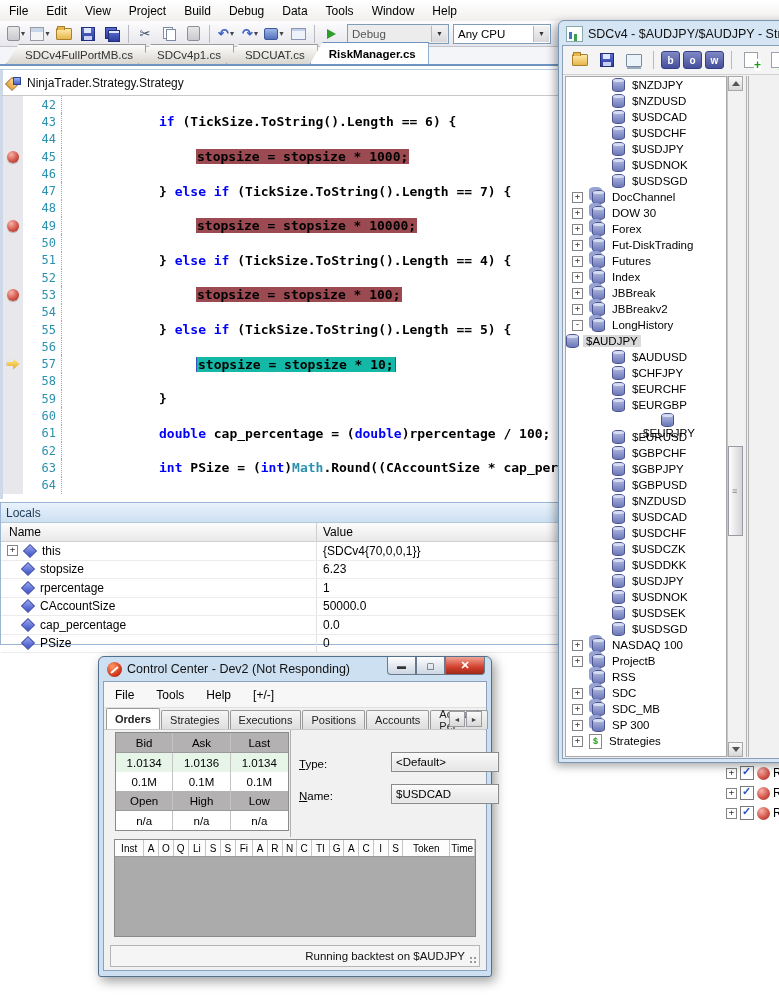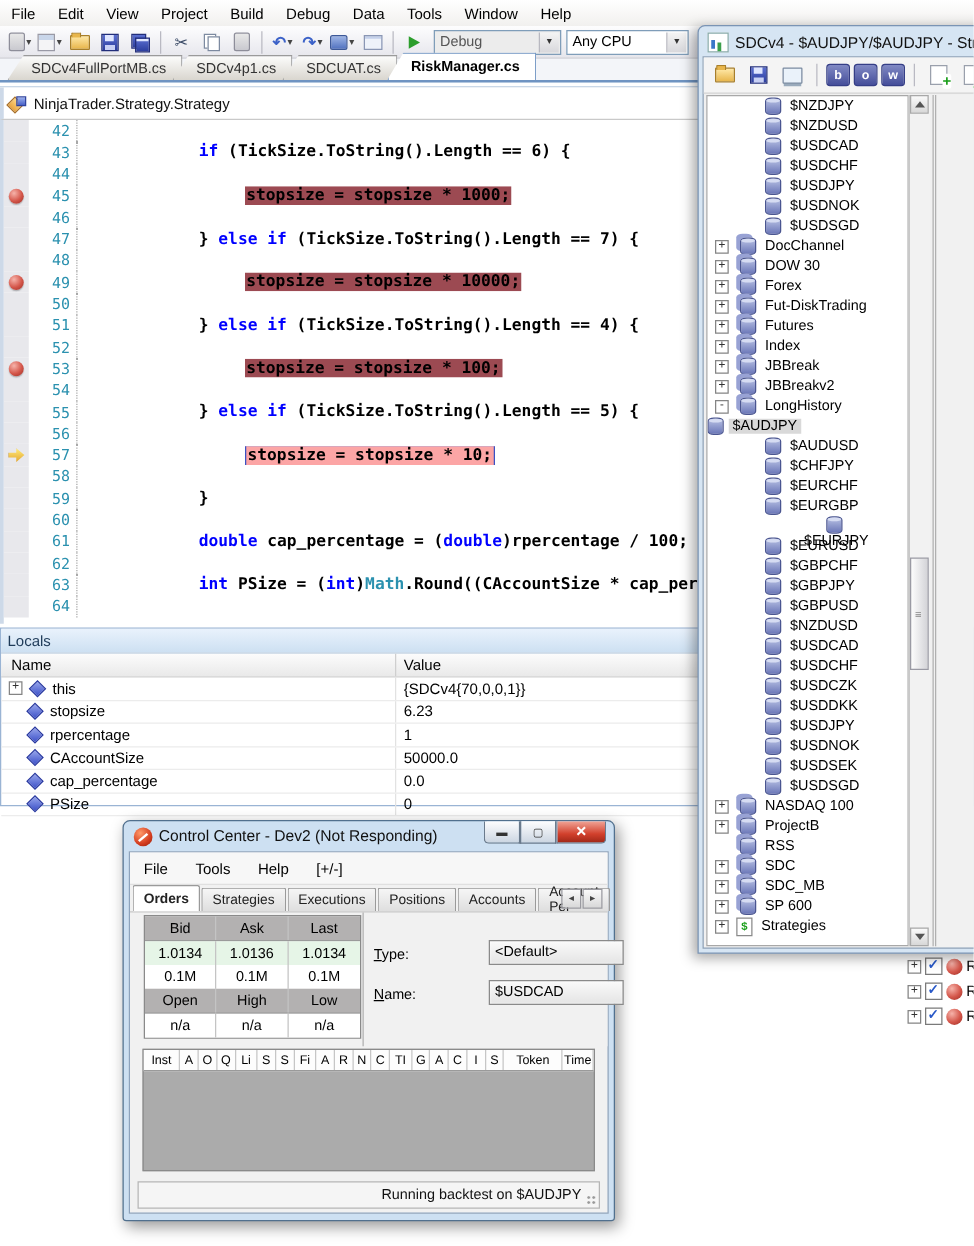--- a/index.html
+++ b/index.html
@@ -52,21 +52,21 @@
   .clsicon::after{content:"";position:absolute;right:0;top:0;width:6px;height:6px;background:linear-gradient(#9ab0ee,#4a62c8);border:1px solid #30449e;}
   .codearea{position:relative;height:403px;overflow:hidden;border-left:3px solid #cdd9e8;}
   .code-line{display:flex;height:17.3px;align-items:center;font-family:"DejaVu Sans Mono",monospace;font-size:13px;white-space:pre;}
   .gutter-m{width:20px;height:100%;background:#e8e8ec;flex:none;display:flex;align-items:center;justify-content:center;}
   .lnum{width:33px;flex:none;text-align:right;color:#2b91af;font-size:12px;padding-right:5px;border-right:1px dotted #a8a8a8;height:100%;display:flex;align-items:center;justify-content:flex-end;}
   .ctext{flex:1;padding-left:3px;overflow:hidden;}
   .tok-kw{color:#0000ff;}
   .tok-pl{color:#000;}
   .tok-cls{color:#2b91af;}
   .hl-bp{background:#9c4a52;}
-  .hl-cur{background:#fca5a5;border:1px solid #3a52c4;margin-top:-1px;margin-bottom:-1px;}
+  .hl-cur{background:#14b8a6;border:1px solid #3a52c4;margin-top:-1px;margin-bottom:-1px;}
   .cspan{display:inline-block;padding:0 1px;font-weight:bold;}
   .bp-dot{width:12px;height:12px;border-radius:50%;background:radial-gradient(circle at 35% 30%,#f6b3aa,#d4564a 55%,#992c24);box-shadow:0 1px 1px rgba(0,0,0,.25);}
   .cur-arrow{width:13px;height:11px;background:linear-gradient(#ffe97a,#e2a42c);clip-path:polygon(0 32%,50% 32%,50% 0,100% 50%,50% 100%,50% 68%,0 68%);filter:drop-shadow(0 0 1px #a06a10);}
 
   
   .locals{position:absolute;left:0;top:502px;width:779px;height:143px;background:#fff;border:1px solid #9ab4d4;box-sizing:border-box;}
   .locals-title{height:19px;background:linear-gradient(#e9f2fc,#cde0f2);font-size:12px;color:#1e3a58;display:flex;align-items:center;padding-left:5px;border-bottom:1px solid #b4c8dc;}
   .lrow{display:grid;grid-template-columns:316px 1fr;font-size:12px;height:17.5px;align-items:center;border-bottom:1px solid #ececec;}
   .lrow.hdr{background:linear-gradient(#fcfcfc,#e9e9e9);border-bottom:1px solid #cfcfcf;height:18px;color:#000;}
   .lrow .c1{padding-left:6px;display:flex;align-items:center;gap:5px;border-right:1px solid #e2e2e2;height:100%;}
@@ -544,21 +544,21 @@
               <span class="lbl">SDC</span>
             </div>
             <div class="trow" style="padding-left: 6px;">
               <span class="exp9" style="margin-right: 6px;">+</span>
               <span class="i-db i-grp"></span>
               <span class="lbl">SDC_MB</span>
             </div>
             <div class="trow" style="padding-left: 6px;">
               <span class="exp9" style="margin-right: 6px;">+</span>
               <span class="i-db i-grp"></span>
-              <span class="lbl">SP 600</span>
+              <span class="lbl">SP 300</span>
             </div>
             <div class="trow" style="padding-left: 6px;">
               <span class="exp9" style="margin-right: 6px;">+</span>
               <span class="i-strat">$</span>
               <span class="lbl">Strategies</span>
             </div>
           </div>
         <div class="vsb">
           <div class="sbtn" style="top:0">
               <span class="tri-up"></span>

